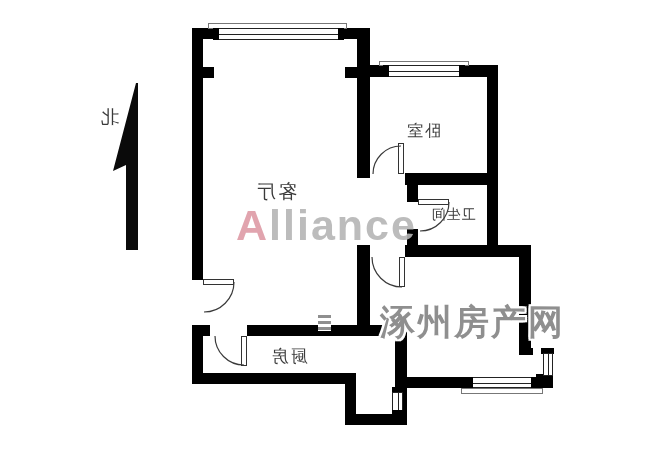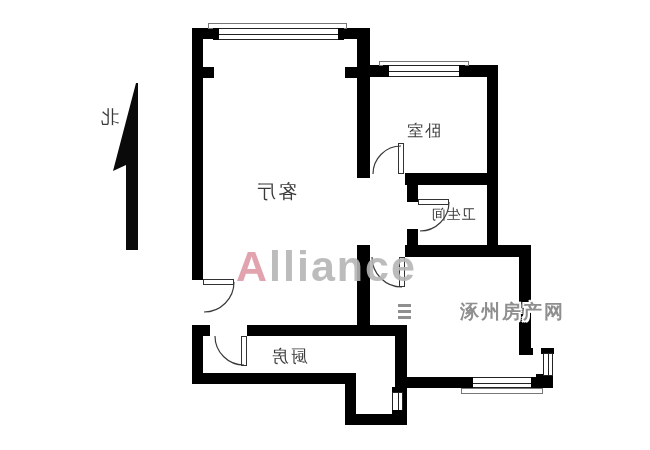--- a/index.html
+++ b/index.html
@@ -15,26 +15,26 @@
   .arcs{position:absolute;left:0;top:0;z-index:4;pointer-events:none;}
   .room-label{position:absolute;color:var(--label,#3a3a3a);z-index:5;white-space:nowrap;
               transform:translate(-50%,-50%) scaleX(-1);letter-spacing:2px;}
   .lbl-living{left:276px;top:192px;font-size:19px;}
   .lbl-bedroom{left:423px;top:131px;font-size:16px;}
   .lbl-bath{left:453px;top:215px;font-size:14px;letter-spacing:1px;}
   .lbl-kitchen{left:289px;top:356px;font-size:17px;}
   .lbl-north{left:110px;top:117px;font-size:18px;letter-spacing:0;}
   .alliance{position:absolute;left:236px;top:201px;z-index:6;
             font-family:"Liberation Sans",sans-serif;font-weight:bold;font-size:43px;
-            letter-spacing:2px;color:var(--alliance-rest,#b5b5b5);opacity:.9;margin-top:41px;}
+            letter-spacing:2px;color:var(--alliance-rest,#b5b5b5);opacity:.9;}
   .alliance::first-letter{color:var(--alliance-first,#de9ba6);}
   .wm-line{position:absolute;z-index:7;font-weight:bold;color:var(--wm,#8f8f8f);white-space:nowrap;
            text-shadow:-2px -2px 0 #fff,2px -2px 0 #fff,-2px 2px 0 #fff,2px 2px 0 #fff,
                        -2px 0 0 #fff,2px 0 0 #fff,0 -2px 0 #fff,0 2px 0 #fff;}
-  .wm-name{right:85px;top:299px;font-size:19px;letter-spacing:2px;display:flex;align-items:center;gap:45px;}
+  .wm-name{right:85px;top:299px;font-size:35px;letter-spacing:2px;display:flex;align-items:center;gap:45px;}
   .wm-url{right:2px;top:329px;font-size:22px;letter-spacing:0.5px;}
   .site-logo{display:inline-block;width:13px;height:16px;margin-right:4px;
              background:repeating-linear-gradient(to bottom,var(--wm,#8f8f8f) 0 3px,#fff 3px 6px);}
 </style>
 </head>
 <body>
 
 <div id="stage">
 
   <div class="wall" style="left:192px;top:28px;width:11px;height:252px"></div>

